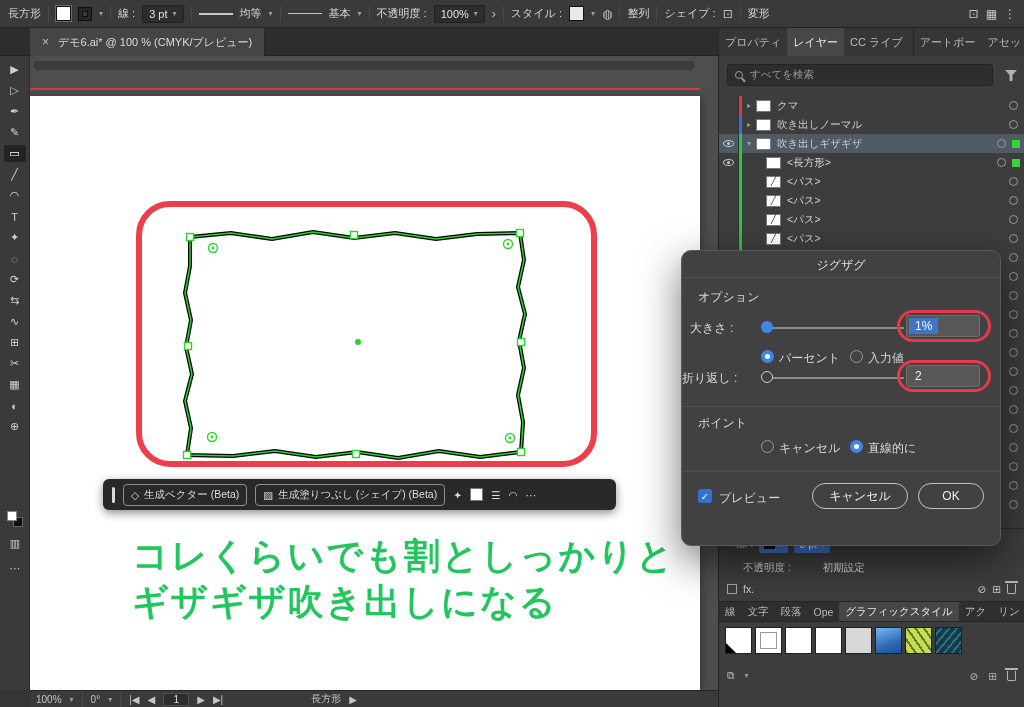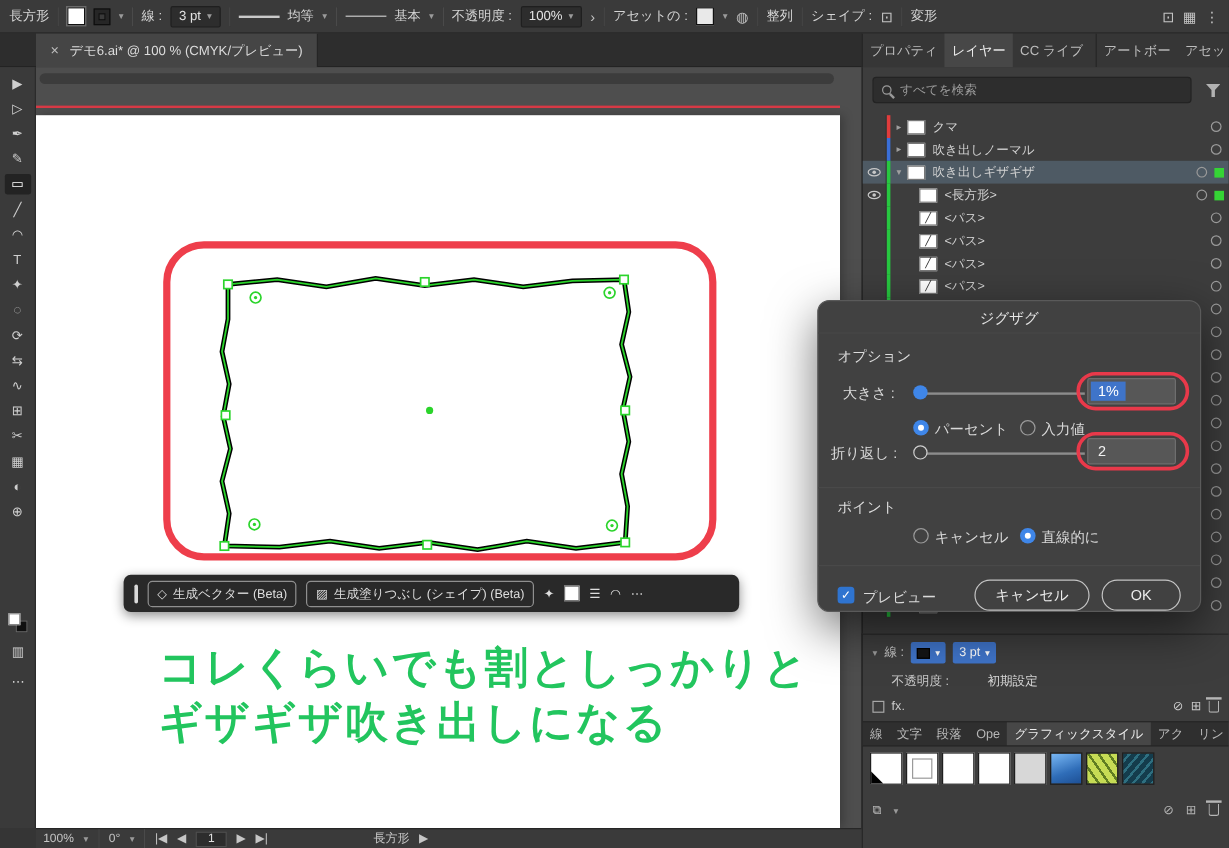--- a/index.html
+++ b/index.html
@@ -65,24 +65,24 @@
   .cbar{width:3px;height:100%;flex:none;}
   .c-red{background:#e13c3c;}  .c-blue{background:#3a6fd8;}  .c-green{background:#27c840;}
   .chev{width:14px;text-align:center;color:#9f9f9f;font-size:8px;flex:none;}
   .ind{width:10px;flex:none;}
   .thumb{width:15px;height:12px;background:#fff;border:1px solid #787878;margin-right:6px;flex:none;display:flex;align-items:center;justify-content:center;font-size:8px;color:#222;}
   .lname{flex:1;white-space:nowrap;overflow:hidden;}
   .target{width:9px;height:9px;border:1px solid #9a9a9a;border-radius:50%;margin-right:6px;flex:none;}
   .gsq{width:8px;height:8px;background:#35d435;margin-right:4px;flex:none;}
 
   
-  .dialog{position:absolute;left:681px;top:250px;width:320px;height:260px;background:#414141;border:1px solid #5a5a5a;border-radius:10px;box-shadow:0 14px 40px rgba(0,0,0,.55);z-index:50;font-size:12px;color:#d9d9d9;}
+  .dialog{position:absolute;left:681px;top:250px;width:320px;height:296px;background:#414141;border:1px solid #5a5a5a;border-radius:10px;box-shadow:0 14px 40px rgba(0,0,0,.55);z-index:50;font-size:12px;color:#d9d9d9;}
   .dlg-title{position:absolute;top:6px;left:0;right:0;text-align:center;color:#e5e5e5;}
   .dlg-sep{position:absolute;left:0;right:0;height:1px;background:#333;border-bottom:1px solid #4f4f4f;}
-  .dlg-label{position:absolute;text-align:center;color:#dcdcdc;}
+  .dlg-label{position:absolute;text-align:left;color:#dcdcdc;}
   .track{position:absolute;height:2px;background:#8c8c8c;}
   .knob{position:absolute;width:12px;height:12px;border-radius:50%;}
   .knob.blue{background:#3f86e8;}
   .knob.hollow{border:1.5px solid #cfcfcf;background:#414141;}
   .numbox{position:absolute;width:74px;height:22px;background:#575757;border:1px solid #6e6e6e;border-radius:2px;display:flex;align-items:center;}
   .selblue{background:#3f74c9;color:#fff;padding:1px 6px;margin-left:2px;}
   .oval{position:absolute;width:94px;height:32px;border:3.5px solid #e8394a;border-radius:17px;}
   .radio{position:absolute;width:13px;height:13px;border-radius:50%;}
   .radio.on{background:#3f86e8;}
   .radio.on::after{content:"";position:absolute;left:4px;top:4px;width:5px;height:5px;border-radius:50%;background:#fff;}
@@ -143,21 +143,21 @@
     <span>基本</span>
     <span class="caret">▾</span>
     <span class="vsep"></span>
     <span>不透明度 :</span>
     <div class="fieldbox">
       <span>100%</span>
       <span class="caret">▾</span>
     </div>
     <span class="tb-icon">›</span>
     <span class="vsep"></span>
-    <span>アセットの :</span>
+    <span>スタイル :</span>
     <span class="sw-style"></span>
     <span class="caret">▾</span>
     <span class="tb-icon">◍</span>
     <span class="vsep"></span>
     <span>整列</span>
     <span class="vsep"></span>
     <span>シェイプ :</span>
     <span class="tb-icon">⊡</span>
     <span class="vsep"></span>
     <span>変形</span>

